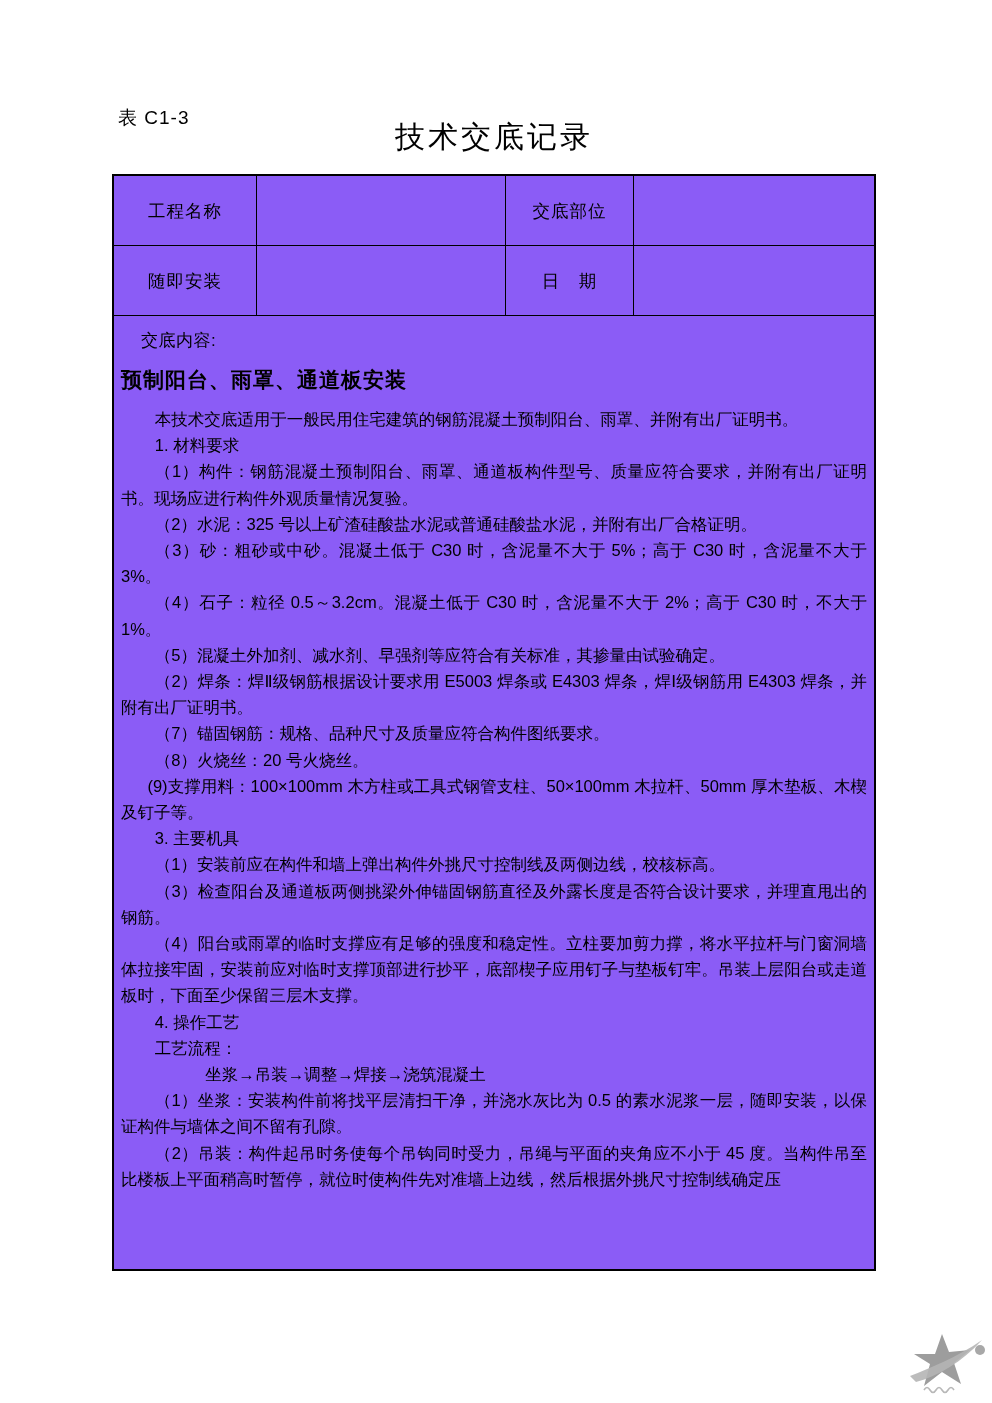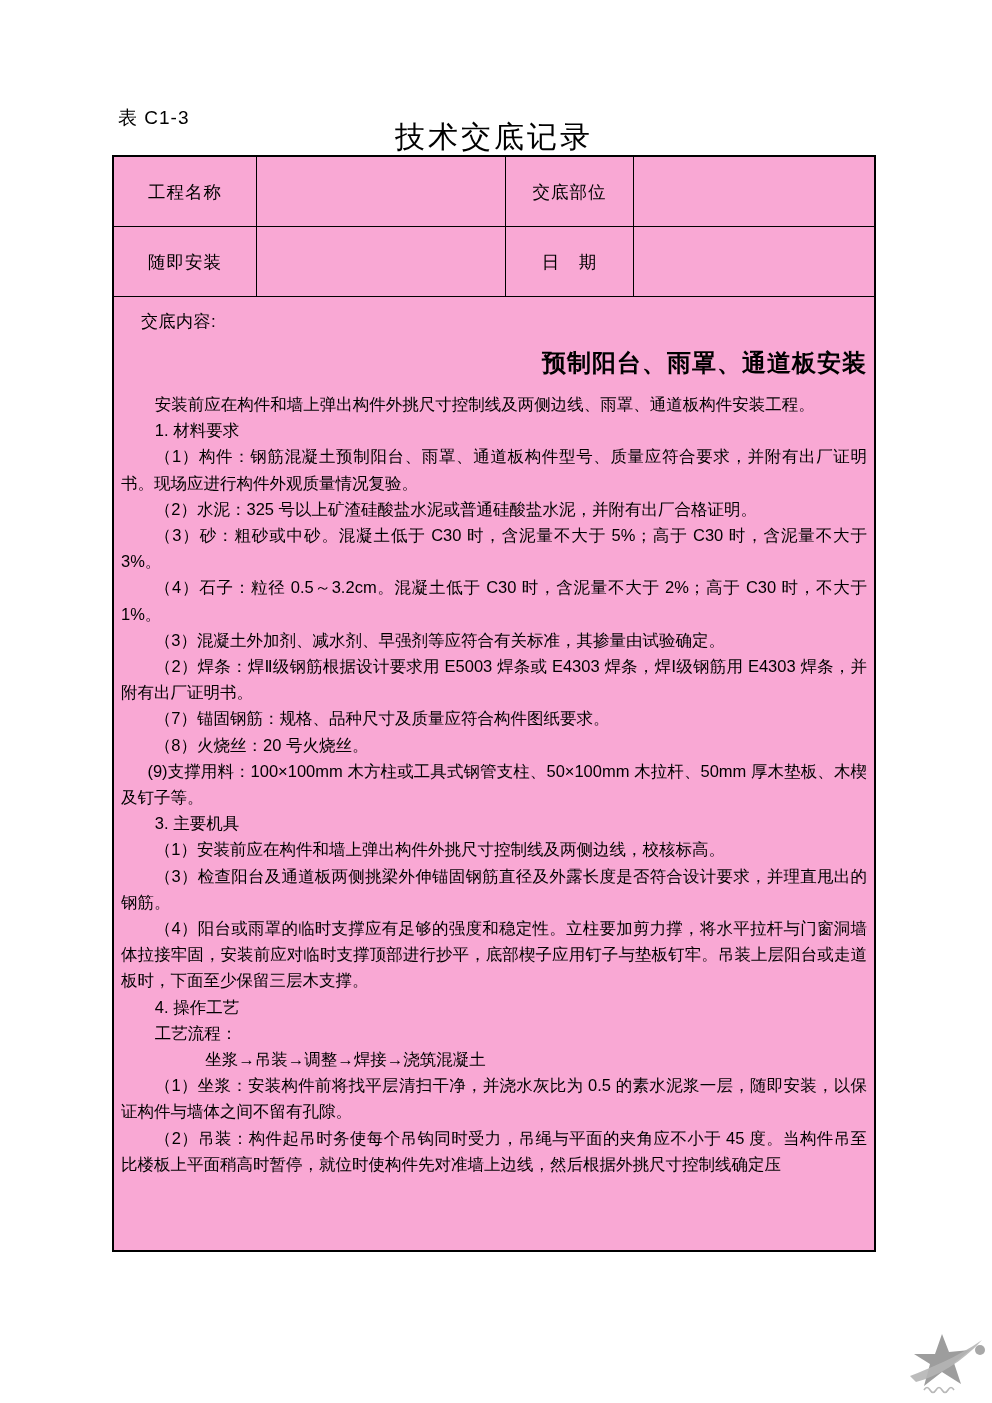--- a/index.html
+++ b/index.html
@@ -16,24 +16,24 @@
   .form-code {
     position:absolute; left:118px; top:105px;
     font-size:19px; font-weight:500; letter-spacing:1px;
   }
   .page-title {
     position:absolute; left:112px; top:101px; width:764px;
     text-align:center; font-size:30px; font-weight:400; letter-spacing:3px;margin-top:16px;
   }
   
   .form-table {
-    position:absolute; left:112px; top:155px; width:764px;
+    position:absolute; left:112px; top:174px; width:764px;
     border:2.5px solid #000;
     box-sizing:border-box;
-    background:#f9a8d4;
+    background:#8b5cf6;
   }
   .ft-row {
     display:grid;
     grid-template-columns:143px 249px 128px 1fr;
     border-bottom:1.6px solid #000;
     box-sizing:border-box;
   }
   .ft-row.r1 { height:70px; }
   .ft-row.r2 { height:70px; }
   .ft-cell {
@@ -46,22 +46,22 @@
   .ft-content {
     height:953px;
     box-sizing:border-box;
     padding:10px 7px 0 7px;
     overflow:hidden;
   }
   .section-label {
     font-size:17px; margin:3px 0 0 20px; letter-spacing:0.5px;
   }
   .content-heading {
-    text-align:right; font-weight:bold;
-    font-size:24px; letter-spacing:1px;
+    text-align:left; font-weight:bold;
+    font-size:21px; letter-spacing:1px;
     margin-top:14px;
   }
   .content-body {
     margin-top:12px;
     font-size:16.5px;
     line-height:26.2px;
     text-align:justify;
     text-justify:inter-character;
   }
   .content-body p { margin:0; padding:0; }
@@ -108,27 +108,27 @@
       <div class="ft-cell line"></div>
       <div class="ft-cell line">日　期</div>
       <div class="ft-cell"></div>
     </div>
 
     <div class="ft-content">
       <div class="section-label">交底内容:</div>
       <div class="content-heading">预制阳台、雨罩、通道板安装</div>
       <div class="content-body">
 
-      <p class="p-body">安装前应在构件和墙上弹出构件外挑尺寸控制线及两侧边线、雨罩、通道板构件安装工程。</p>
+      <p class="p-body">本技术交底适用于一般民用住宅建筑的钢筋混凝土预制阳台、雨罩、并附有出厂证明书。</p>
           <p class="p-body">1. 材料要求</p>
           <p class="p-body">（1）构件：钢筋混凝土预制阳台、雨罩、通道板构件型号、质量应符合要求，并附有出厂证明书。现场应进行构件外观质量情况复验。</p>
           <p class="p-body">（2）水泥：325 号以上矿渣硅酸盐水泥或普通硅酸盐水泥，并附有出厂合格证明。</p>
           <p class="p-body">（3）砂：粗砂或中砂。混凝土低于 C30 时，含泥量不大于 5%；高于 C30 时，含泥量不大于 3%。</p>
           <p class="p-body">（4）石子：粒径 0.5～3.2cm。混凝土低于 C30 时，含泥量不大于 2%；高于 C30 时，不大于 1%。</p>
-          <p class="p-body">（3）混凝土外加剂、减水剂、早强剂等应符合有关标准，其掺量由试验确定。</p>
+          <p class="p-body">（5）混凝土外加剂、减水剂、早强剂等应符合有关标准，其掺量由试验确定。</p>
           <p class="p-body">（2）焊条：焊Ⅱ级钢筋根据设计要求用 E5003 焊条或 E4303 焊条，焊Ⅰ级钢筋用 E4303 焊条，并附有出厂证明书。</p>
           <p class="p-body">（7）锚固钢筋：规格、品种尺寸及质量应符合构件图纸要求。</p>
           <p class="p-body">（8）火烧丝：20 号火烧丝。</p>
           <p class="p-small">(9)支撑用料：100×100mm 木方柱或工具式钢管支柱、50×100mm 木拉杆、50mm 厚木垫板、木楔及钉子等。</p>
           <p class="p-body">3. 主要机具</p>
           <p class="p-body">（1）安装前应在构件和墙上弹出构件外挑尺寸控制线及两侧边线，校核标高。</p>
           <p class="p-body">（3）检查阳台及通道板两侧挑梁外伸锚固钢筋直径及外露长度是否符合设计要求，并理直甩出的钢筋。</p>
           <p class="p-body">（4）阳台或雨罩的临时支撑应有足够的强度和稳定性。立柱要加剪力撑，将水平拉杆与门窗洞墙体拉接牢固，安装前应对临时支撑顶部进行抄平，底部楔子应用钉子与垫板钉牢。吊装上层阳台或走道板时，下面至少保留三层木支撑。</p>
           <p class="p-body">4. 操作工艺</p>
           <p class="p-body">工艺流程：</p>

